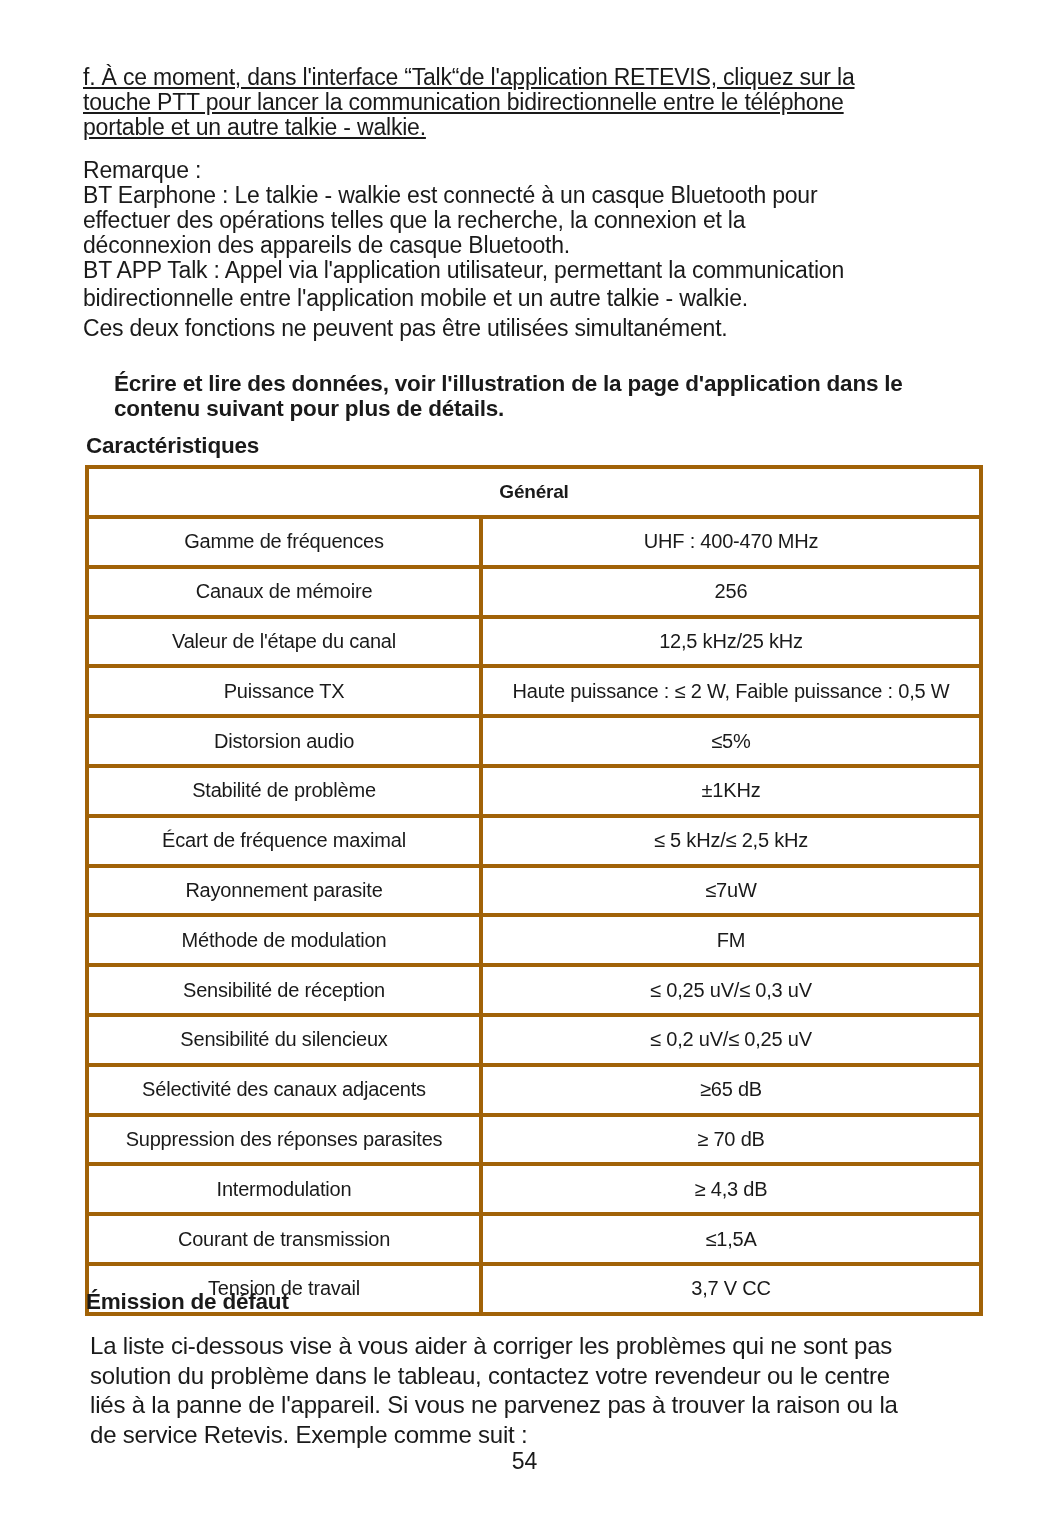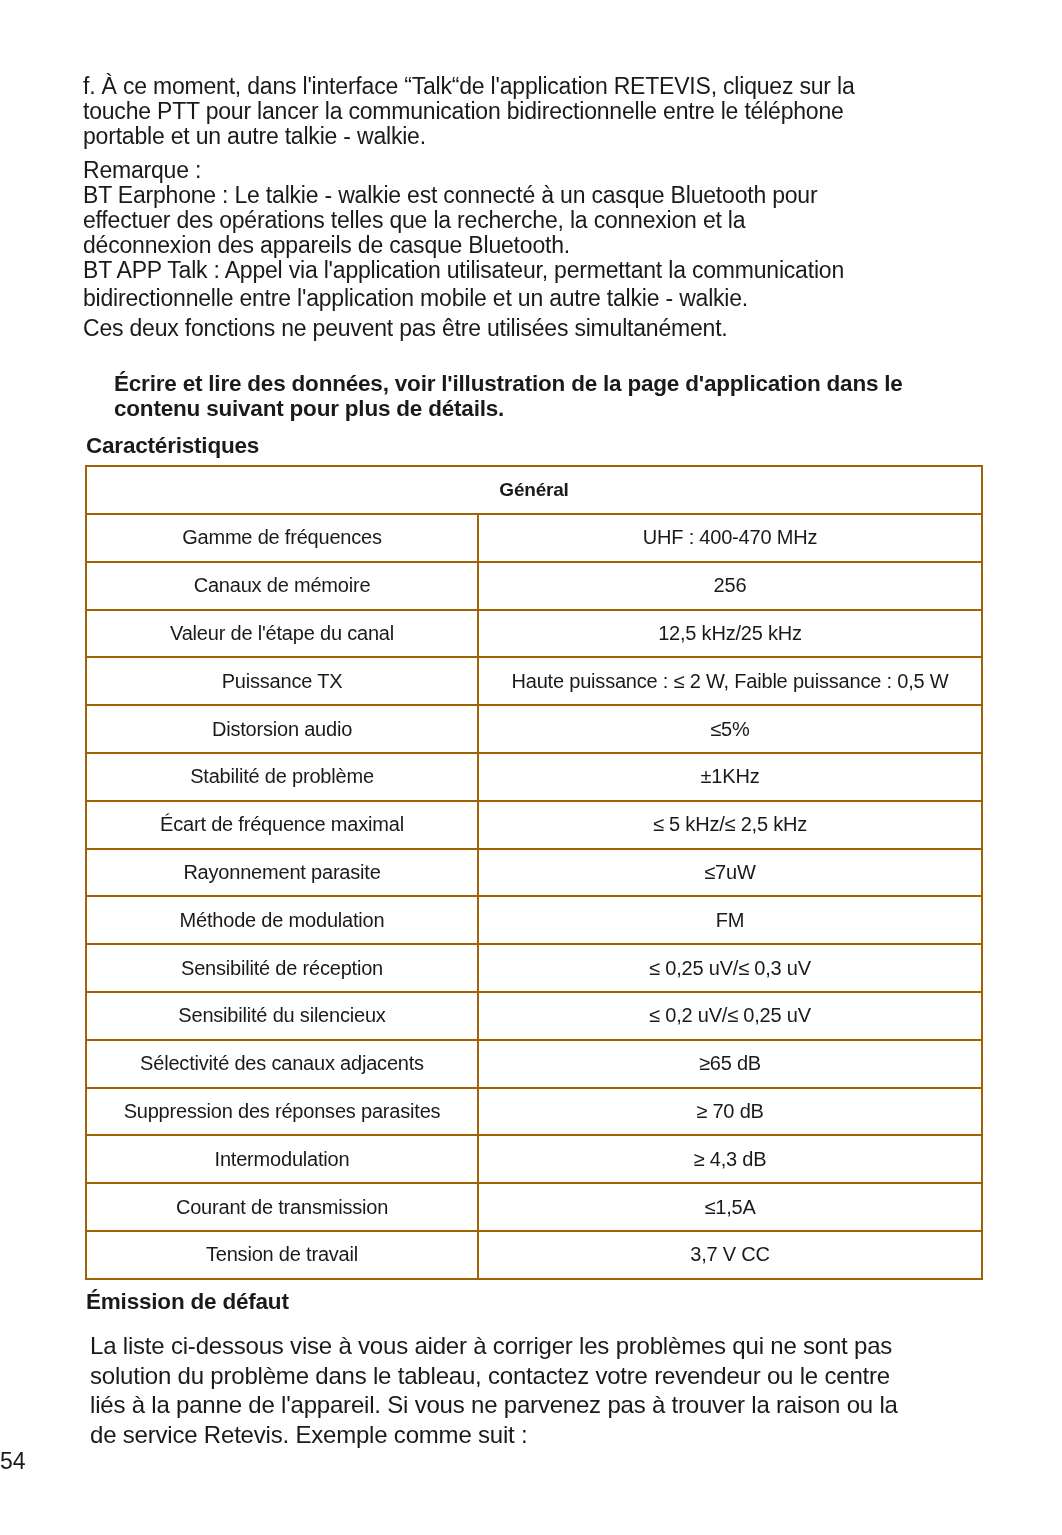--- a/index.html
+++ b/index.html
@@ -18,21 +18,21 @@
     .para {
       position: absolute;
       left: 83px;
       width: 900px;
       font-size: 23px;
       line-height: 25px;
       letter-spacing: -0.2px;
       margin: 0;
     }
     .para .line { display: block; white-space: nowrap; }
-    #p1 { top: 74px; }
+    #p1 { top: 65px; text-decoration: underline; }
     #p2 { top: 158px; }
     #p2 .tall { line-height: 30px; }
     .bold-head {
       position: absolute;
       left: 86px;
       font-weight: bold;
       font-size: 22.5px;
       line-height: 25px;
       margin: 0;
       white-space: nowrap;
@@ -45,21 +45,21 @@
     table.spec {
       position: absolute;
       left: 85px;
       top: 465px;
       width: 898px;
       border-collapse: collapse;
       font-size: 20px;
       letter-spacing: -0.2px;
     }
     table.spec td, table.spec th {
-      border: 2px solid #a16207;
+      border: 4px solid #a16207;
       text-align: center;
       vertical-align: middle;
       padding: 0;
       height: 45.8px;
       white-space: nowrap;
     }
     table.spec th {
       font-weight: bold;
       font-size: 19px;
       height: 46px;
@@ -76,20 +76,21 @@
       line-height: 29.5px;
       letter-spacing: -0.2px;
       margin: 5px;
     }
     #p3 .line { display: block; white-space: nowrap; }
     #page-number {
       position: absolute;
       top: 1448px;
       left: 0;
       width: 1049px;
+      text-align: center;
       font-size: 23px;
     }
   </style>
 </head>
 <body>
 
 <p id="p1" class="para">
   <span class="line">f. À ce moment, dans l'interface “Talk“de l'application RETEVIS, cliquez sur la</span>
   <span class="line">touche PTT pour lancer la communication bidirectionnelle entre le téléphone</span>
   <span class="line">portable et un autre talkie - walkie.</span>

